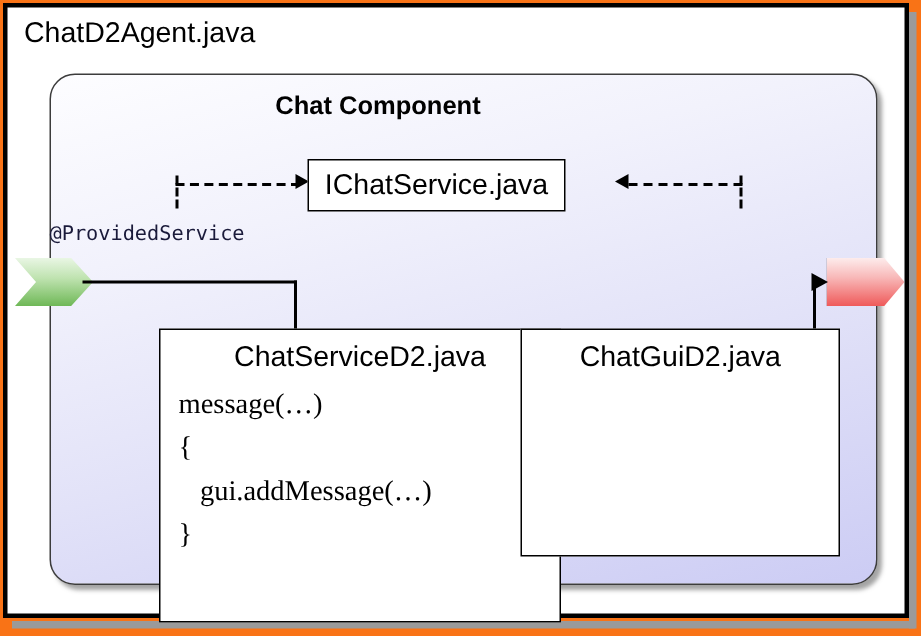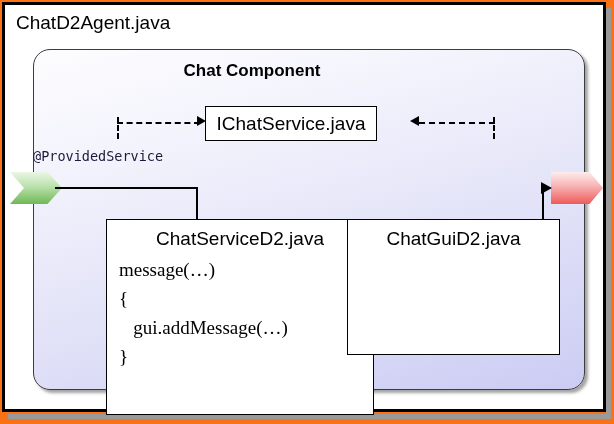--- a/index.html
+++ b/index.html
@@ -226,21 +226,21 @@
   }
 
   
   .class-box {
     position: absolute;
     border: 1.5px solid #000000;
     background: #ffffff;
     box-sizing: border-box;
   }
   .box-service { left: 61px;  top: 219px; width: 268px; height: 196px; margin-left: 45px; }
-  .box-gui     { left: 347px; top: 219px; width: 213px; height: 136px; }
+  .box-gui     { left: 347px; top: 219px; width: 213px; height: 152px; }
 
   .class-name {
     position: absolute;
     left: 0; right: 0;
     top: 8px;
     text-align: center;
     font-size: 19px;
     color: #000000;
   }
 

